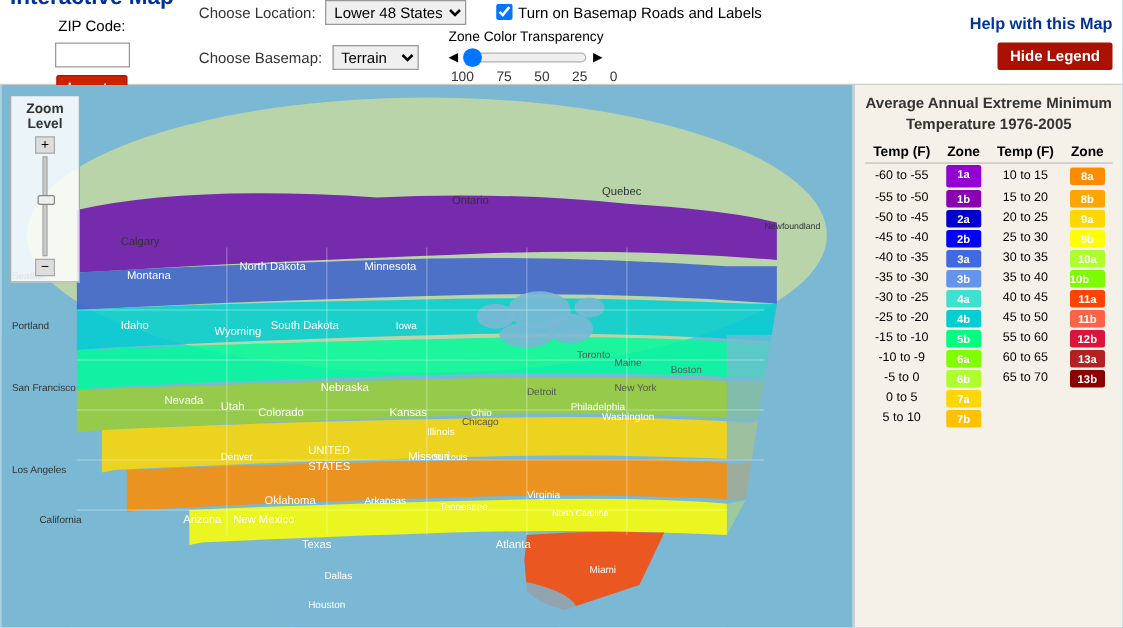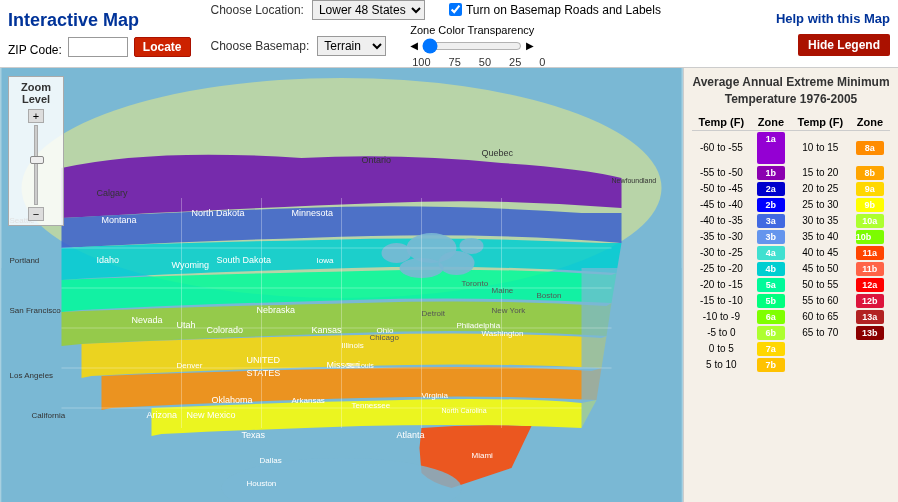--- a/index.html
+++ b/index.html
@@ -14,21 +14,21 @@
       border-bottom: 1px solid #ccc;
       height: 68px;
       gap: 10px;
     }
     #title-area { flex: 0 0 auto; margin-right: 10px; }
     #title-area h1 { font-size: 18px; color: #003399; font-weight: bold; }
     #controls-area { flex: 1; display: flex; flex-direction: column; gap: 4px; }
     .control-row { display: flex; align-items: center; gap: 8px; }
     .control-label { font-size: 12px; color: #333; }
     select { font-size: 12px; padding: 1px 2px; border: 1px solid #999; }
-    .zip-row { display: flex; align-items: flex-end; gap: 6px; }
+    .zip-row { display: flex; align-items: center; gap: 6px; flex-direction: column; }
     #zip-input { width: 60px; border: 1px solid #999; padding: 2px 4px; font-size: 12px; }
     #locate-btn { background: #cc2200; color: #fff; border: 1px solid #aa1100; padding: 2px 8px; font-size: 12px; cursor: pointer; font-weight: bold; border-radius: 2px; }
     #transparency-area { display: flex; flex-direction: column; gap: 2px; margin-left: 10px; }
     .trans-row { display: flex; align-items: center; gap: 4px; }
     .trans-labels { display: flex; gap: 18px; font-size: 11px; color: #333; margin-left: 2px; }
     input[type=range] { width: 120px; }
     #help-link { color: #003399; font-size: 13px; font-weight: bold; text-decoration: underline; cursor: pointer; white-space: nowrap; }
     #hide-legend-btn { background: #aa1100; color: #fff; border: none; padding: 4px 10px; font-size: 12px; cursor: pointer; font-weight: bold; border-radius: 2px; }
     #header-right { display: flex; flex-direction: column; align-items: flex-end; gap: 8px; }
 
@@ -259,21 +259,21 @@
         <tr>
           <th>Temp (F)</th>
           <th>Zone</th>
           <th>Temp (F)</th>
           <th>Zone</th>
         </tr>
       </thead>
       <tbody id="legend-tbody">
       <tr>
             <td style="font-size: 10px;">-60 to -55</td>
-            <td><span class="zone-box" style="background: rgb(148, 0, 211); font-size: 9px; color: rgb(255, 255, 255); display: inline-block; width: 28px; height: 32px; text-align: center; line-height: 14px; border-radius: 2px; font-weight: bold;">1a</span></td>
+            <td><span class="zone-box" style="background: rgb(148, 0, 211); font-size: 9px; color: rgb(255, 255, 255); display: inline-block; width: 28px; height: 18px; text-align: center; line-height: 14px; border-radius: 2px; font-weight: bold;">1a</span></td>
             <td style="font-size: 10px;">10 to 15</td>
             <td><span class="zone-box" style="background: rgb(255, 140, 0); font-size: 9px; color: rgb(255, 255, 255); display: inline-block; width: 28px; height: 14px; text-align: center; line-height: 14px; border-radius: 2px; font-weight: bold;">8a</span></td>
           </tr>
           <tr>
             <td style="font-size: 10px;">-55 to -50</td>
             <td><span class="zone-box" style="background: rgb(139, 0, 176); font-size: 9px; color: rgb(255, 255, 255); display: inline-block; width: 28px; height: 14px; text-align: center; line-height: 14px; border-radius: 2px; font-weight: bold;">1b</span></td>
             <td style="font-size: 10px;">15 to 20</td>
             <td><span class="zone-box" style="background: rgb(255, 165, 0); font-size: 9px; color: rgb(255, 255, 255); display: inline-block; width: 28px; height: 14px; text-align: center; line-height: 14px; border-radius: 2px; font-weight: bold;">8b</span></td>
           </tr>
           <tr>
@@ -306,26 +306,20 @@
             <td style="font-size: 10px;">40 to 45</td>
             <td><span class="zone-box" style="background: rgb(255, 69, 0); font-size: 9px; color: rgb(255, 255, 255); display: inline-block; width: 28px; height: 14px; text-align: center; line-height: 14px; border-radius: 2px; font-weight: bold;">11a</span></td>
           </tr>
           <tr>
             <td style="font-size: 10px;">-25 to -20</td>
             <td><span class="zone-box" style="background: rgb(0, 206, 209); font-size: 9px; color: rgb(255, 255, 255); display: inline-block; width: 28px; height: 14px; text-align: center; line-height: 14px; border-radius: 2px; font-weight: bold;">4b</span></td>
             <td style="font-size: 10px;">45 to 50</td>
             <td><span class="zone-box" style="background: rgb(255, 99, 71); font-size: 9px; color: rgb(255, 255, 255); display: inline-block; width: 28px; height: 14px; text-align: center; line-height: 14px; border-radius: 2px; font-weight: bold;">11b</span></td>
           </tr>
           <tr>
-            <td style="font-size: 10px;">-20 to -15</td>
-            <td><span class="zone-box" style="background: rgb(0, 250, 154); font-size: 9px; color: rgb(255, 255, 255); display: inline-block; width: 28px; height: 14px; text-align: center; line-height: 14px; border-radius: 2px; font-weight: bold;">5a</span></td>
-            <td style="font-size: 10px;">50 to 55</td>
-            <td><span class="zone-box" style="background: rgb(255, 0, 0); font-size: 9px; color: rgb(255, 255, 255); display: inline-block; width: 28px; height: 14px; text-align: center; line-height: 14px; border-radius: 2px; font-weight: bold;">12a</span></td>
-          </tr>
-          <tr>
             <td style="font-size: 10px;">-15 to -10</td>
             <td><span class="zone-box" style="background: rgb(0, 255, 127); font-size: 9px; color: rgb(255, 255, 255); display: inline-block; width: 28px; height: 14px; text-align: center; line-height: 14px; border-radius: 2px; font-weight: bold;">5b</span></td>
             <td style="font-size: 10px;">55 to 60</td>
             <td><span class="zone-box" style="background: rgb(220, 20, 60); font-size: 9px; color: rgb(255, 255, 255); display: inline-block; width: 28px; height: 14px; text-align: center; line-height: 14px; border-radius: 2px; font-weight: bold;">12b</span></td>
           </tr>
           <tr>
             <td style="font-size: 10px;">-10 to -9</td>
             <td><span class="zone-box" style="background: rgb(127, 255, 0); font-size: 9px; color: rgb(255, 255, 255); display: inline-block; width: 28px; height: 14px; text-align: center; line-height: 14px; border-radius: 2px; font-weight: bold;">6a</span></td>
             <td style="font-size: 10px;">60 to 65</td>
             <td><span class="zone-box" style="background: rgb(178, 34, 34); font-size: 9px; color: rgb(255, 255, 255); display: inline-block; width: 28px; height: 14px; text-align: center; line-height: 14px; border-radius: 2px; font-weight: bold;">13a</span></td>

